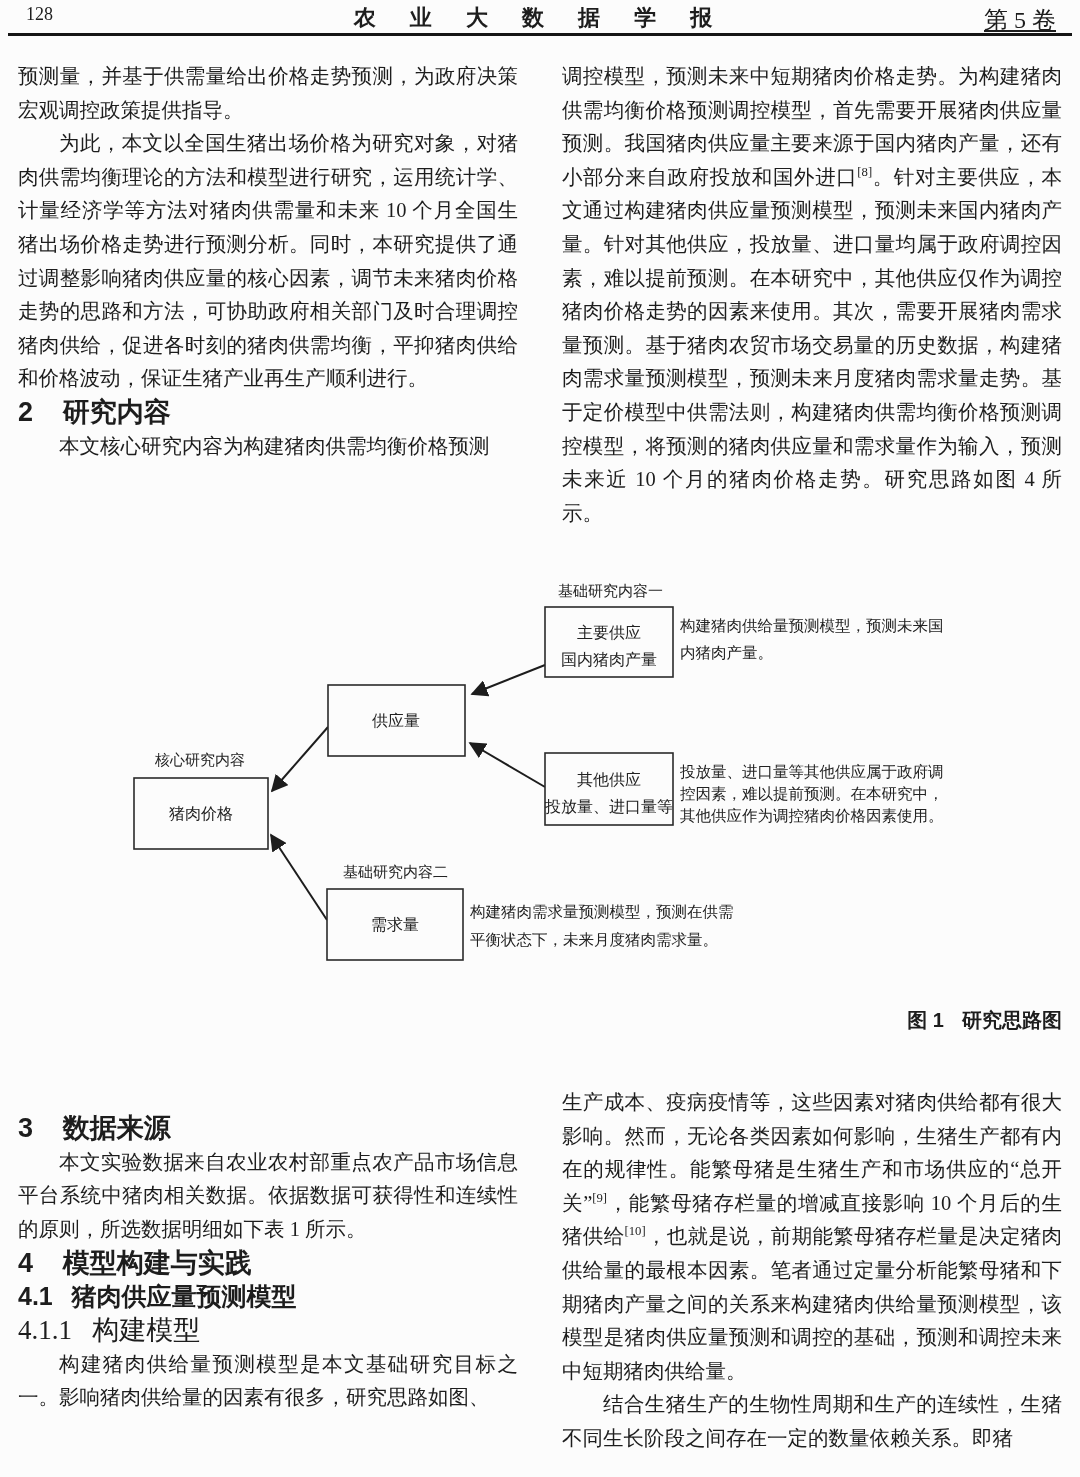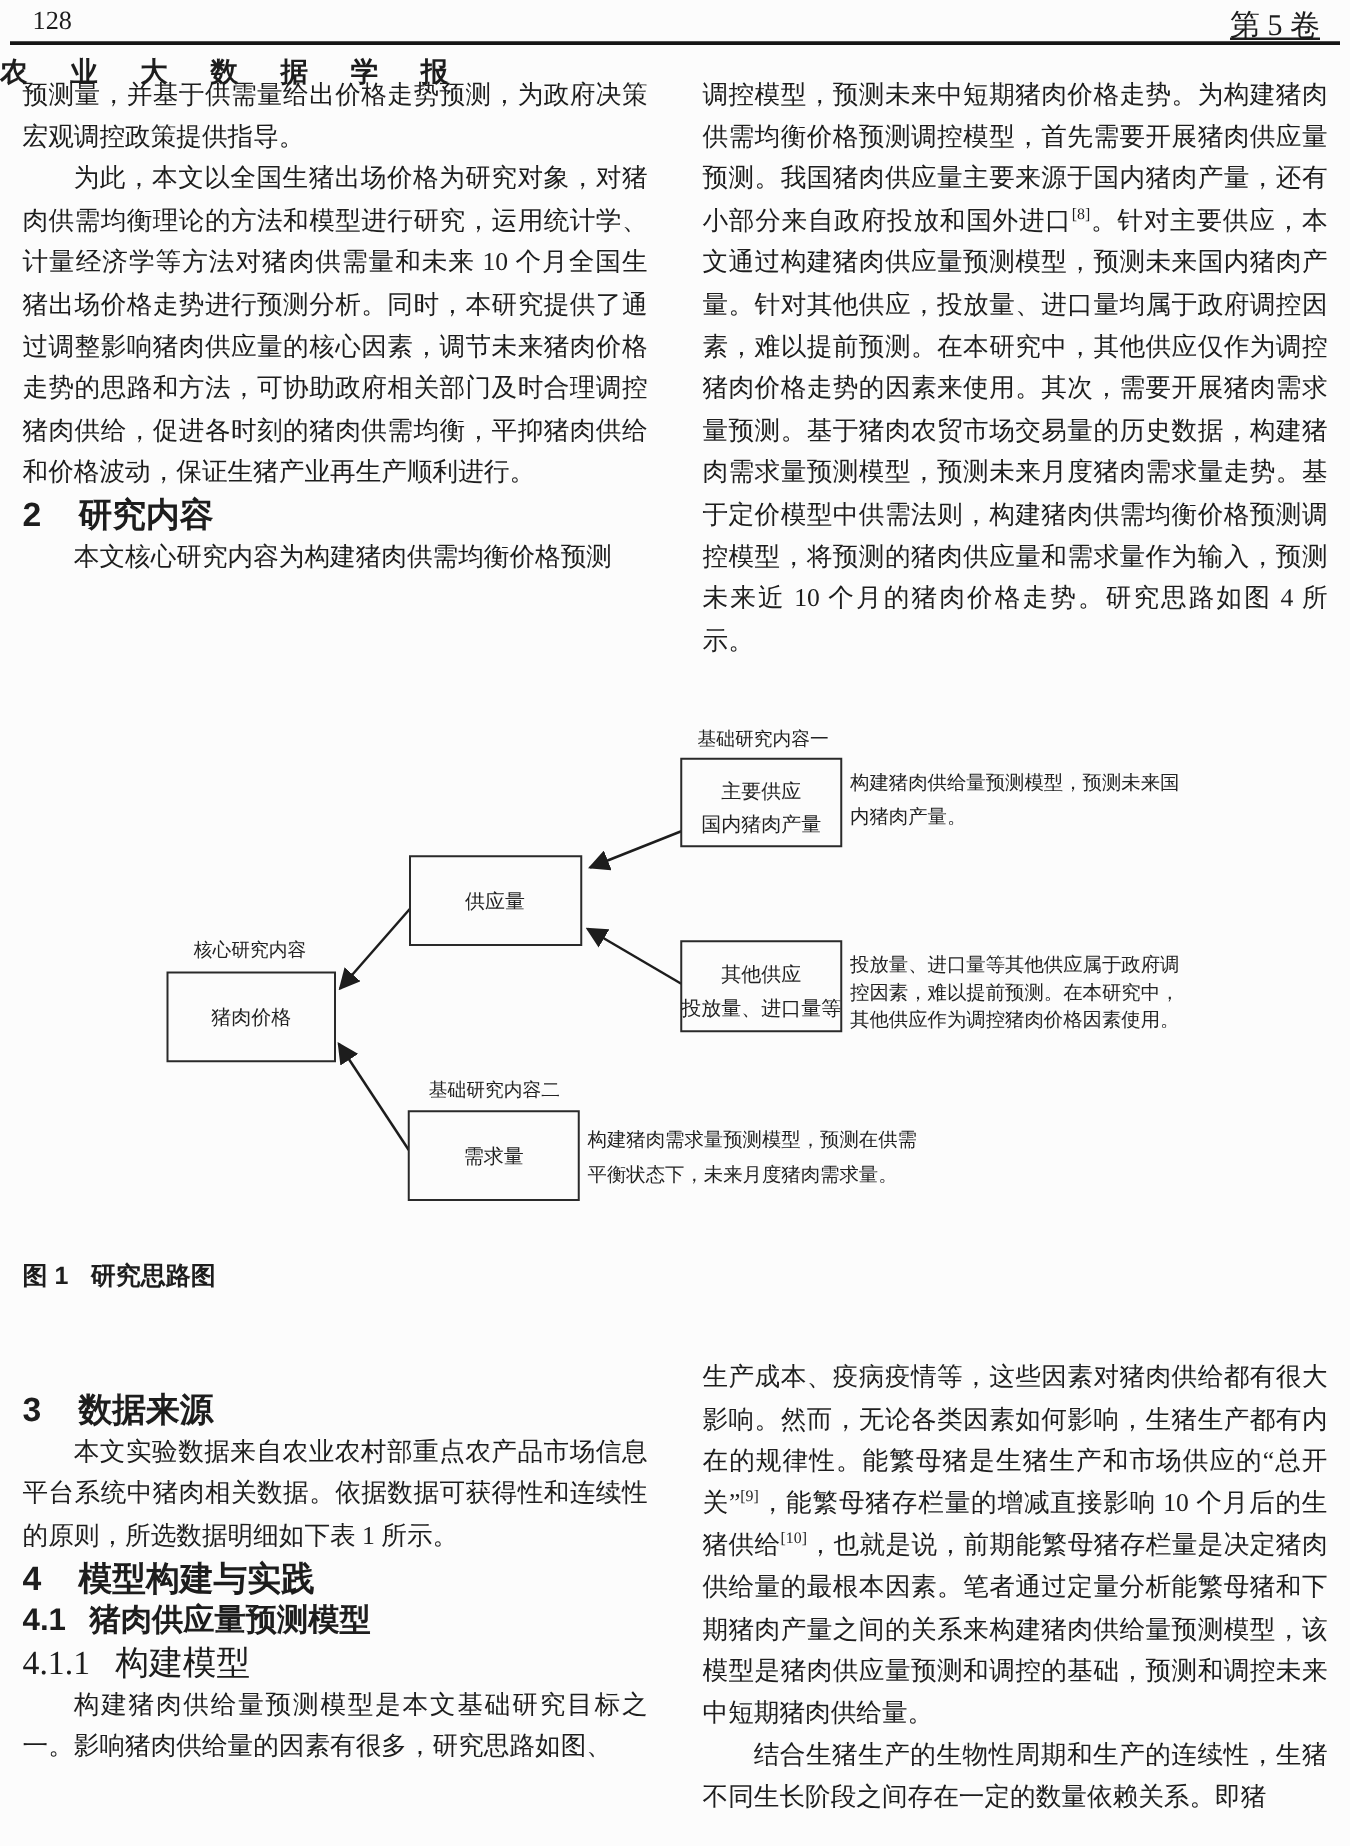--- a/index.html
+++ b/index.html
@@ -3,25 +3,25 @@
 <meta charset="utf-8">
 <style>
   html,body{margin:0;padding:0;}
   body{
     width:1080px;height:1477px;position:relative;overflow:hidden;
     background:#fcfcfc;color:#1d1d1d;
     font-family:"Liberation Serif","DejaVu Serif",serif;
   }
   
   .hdr{position:absolute;left:0;top:0;width:1080px;height:34px;}
-  .hdr .pnum{position:absolute;left:26px;top:4px;font-size:21px;}
+  .hdr .pnum{position:absolute;left:26px;top:4px;font-size:18px;}
   .hdr .jtitle{
-    position:absolute;left:0;right:0;top:3px;
+    position:absolute;left:0;right:0;top:3px;text-align:center;
     font-family:"Liberation Sans","DejaVu Sans",sans-serif;
-    font-weight:700;font-size:22px;letter-spacing:14px;margin-top:40px;
+    font-weight:700;font-size:22px;letter-spacing:14px;
   }
   .hdr .vol{position:absolute;right:24px;top:4px;font-size:24px;text-decoration:underline;}
   .hdr-rule{position:absolute;left:8px;right:8px;top:33px;height:3px;background:#161616;}
 
   
   .col{position:absolute;width:500px;font-size:20.5px;line-height:33.6px;text-align:justify;}
   .col p{margin:0;}
   .col p.ind{text-indent:2em;}
   #col-left-top {left:18px; top:60px;}
   #col-right-top{left:562px;top:60px;}
@@ -44,21 +44,21 @@
   .h2x .no{margin-right:0.75em;}
   .h3x{
     font-size:27px;line-height:1.3;text-align:left;margin:10px 0 8px 0;
     display:flex;align-items:baseline;
   }
   .h3x .no{margin-right:0.75em;}
 
   
   #figure1{position:absolute;left:18px;top:565px;width:1044px;}
   #figure1 svg{display:block;}
-  .fig-captions{text-align:left;margin-top:24px;}
+  .fig-captions{text-align:right;margin-top:24px;}
   .cap-cn{
     font-family:"Liberation Sans","DejaVu Sans",sans-serif;font-weight:700;
     font-size:20px;margin-bottom:11px;
   }
   .cap-cn .cl{margin-right:0.9em;}
   .cap-en{font-size:20px;}
   .cap-en .cl{margin-right:0.85em;}
   .diag-text{font-family:"Liberation Serif","DejaVu Serif",serif;fill:#222;}
 </style>
 </head>

